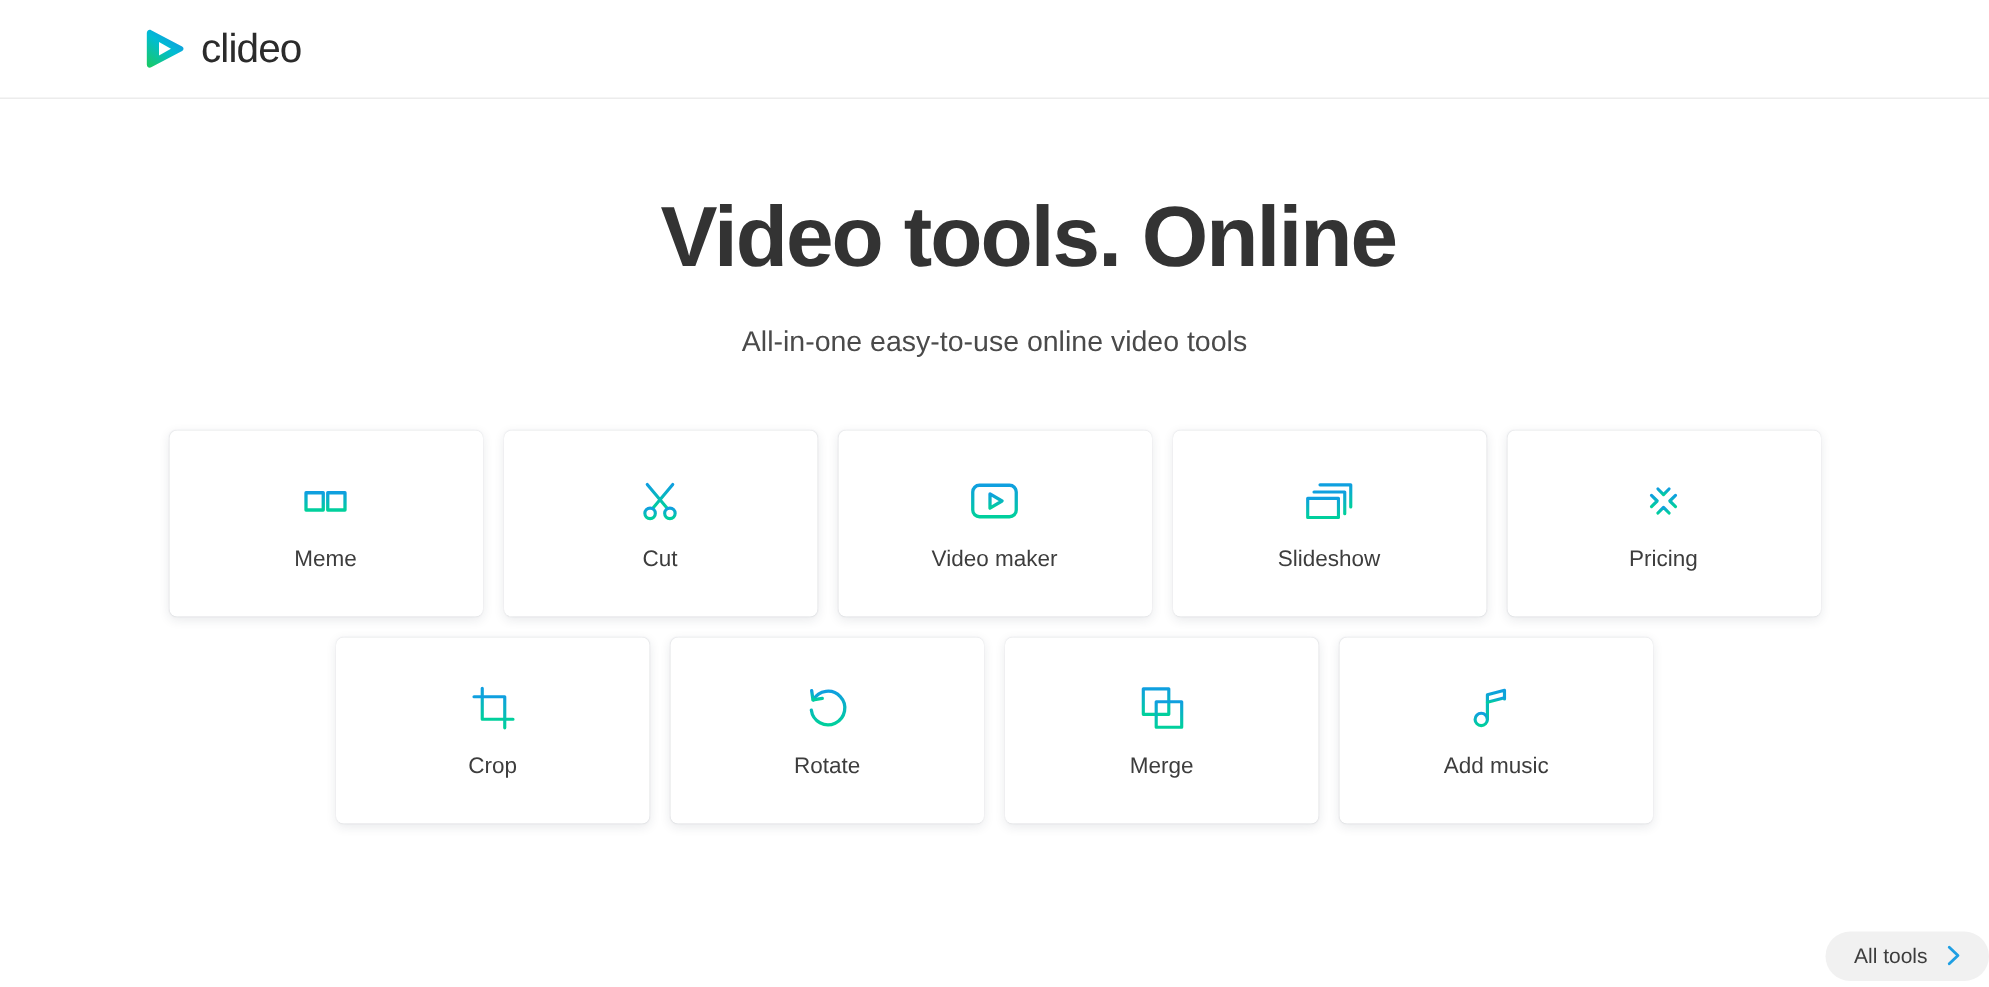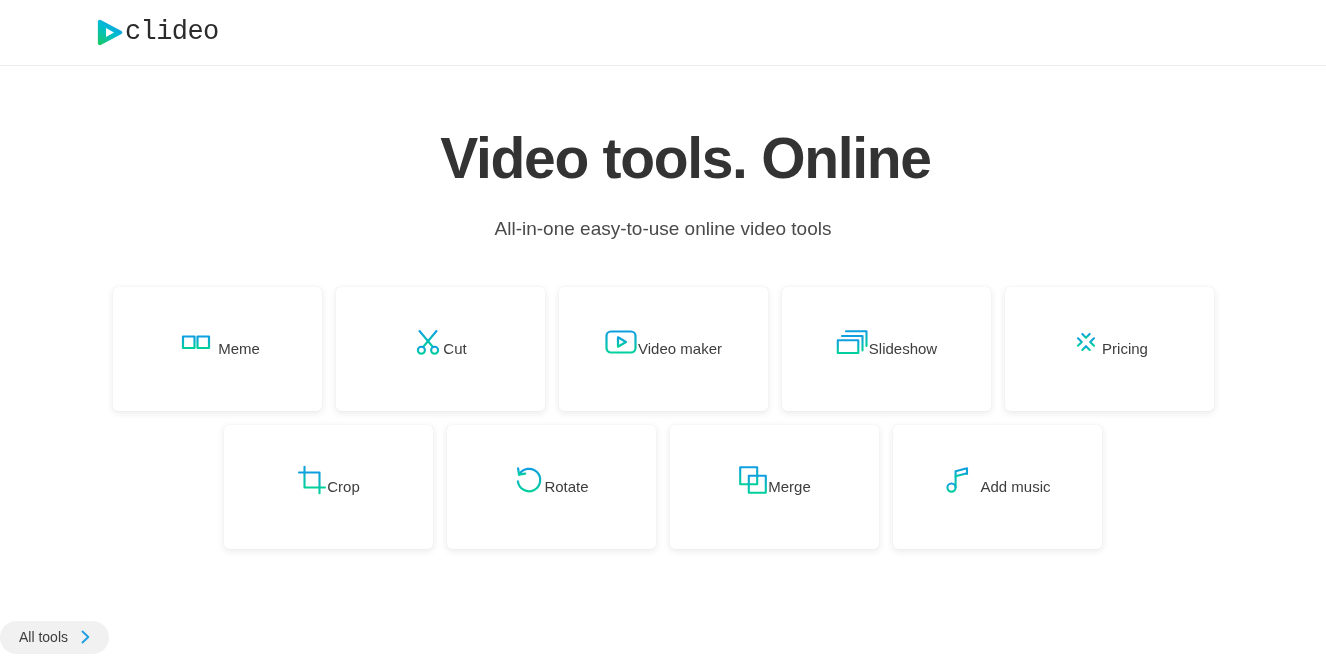--- a/index.html
+++ b/index.html
@@ -26,22 +26,22 @@
     align-items: center;
     background: #fff;
     position: relative;
   }
 
   .logo {
     position: absolute;
     left: 94px;
     display: flex;
     align-items: center;
-    cursor: pointer;
-    font-family: Liberation Mono, monospace;
+    gap: 9px;
+    cursor: pointer;
   }
   .logo-mark { width: 31px; height: 31px; display: block; }
   .logo-text {
     font-size: 27px;
     font-weight: 500;
     color: #2b2b2b;
     letter-spacing: -0.6px;
     line-height: 1;
   }
 
@@ -102,21 +102,21 @@
   }
   .tool-row.row2 { margin-top: 14px; }
 
   .tool-card {
     width: 209px;
     height: 124px;
     background: #ffffff;
     border-radius: 5px;
     box-shadow: 0 2px 7px rgba(30,40,60,0.10), 0 0 1px rgba(30,40,60,0.10);
     display: flex;
-    flex-direction: row;
+    flex-direction: column;
     align-items: center;
     justify-content: center;
     cursor: pointer;
   }
 
   .tool-icon {
     height: 34px;
     display: flex;
     align-items: center;
     justify-content: center;
@@ -126,21 +126,21 @@
 
   .tool-label {
     font-size: 15px;
     color: #3d3d3d;
     line-height: 1;
   }
 
   
   .alltools-wrap {
     display: flex;
-    justify-content: flex-start;
+    justify-content: flex-end;
     margin-top: 72px;
   }
   .alltools {
     background: #f1f1f1;
     border: none;
     border-radius: 17px;
     height: 33px;
     padding: 0 19px;
     display: inline-flex;
     align-items: center;

